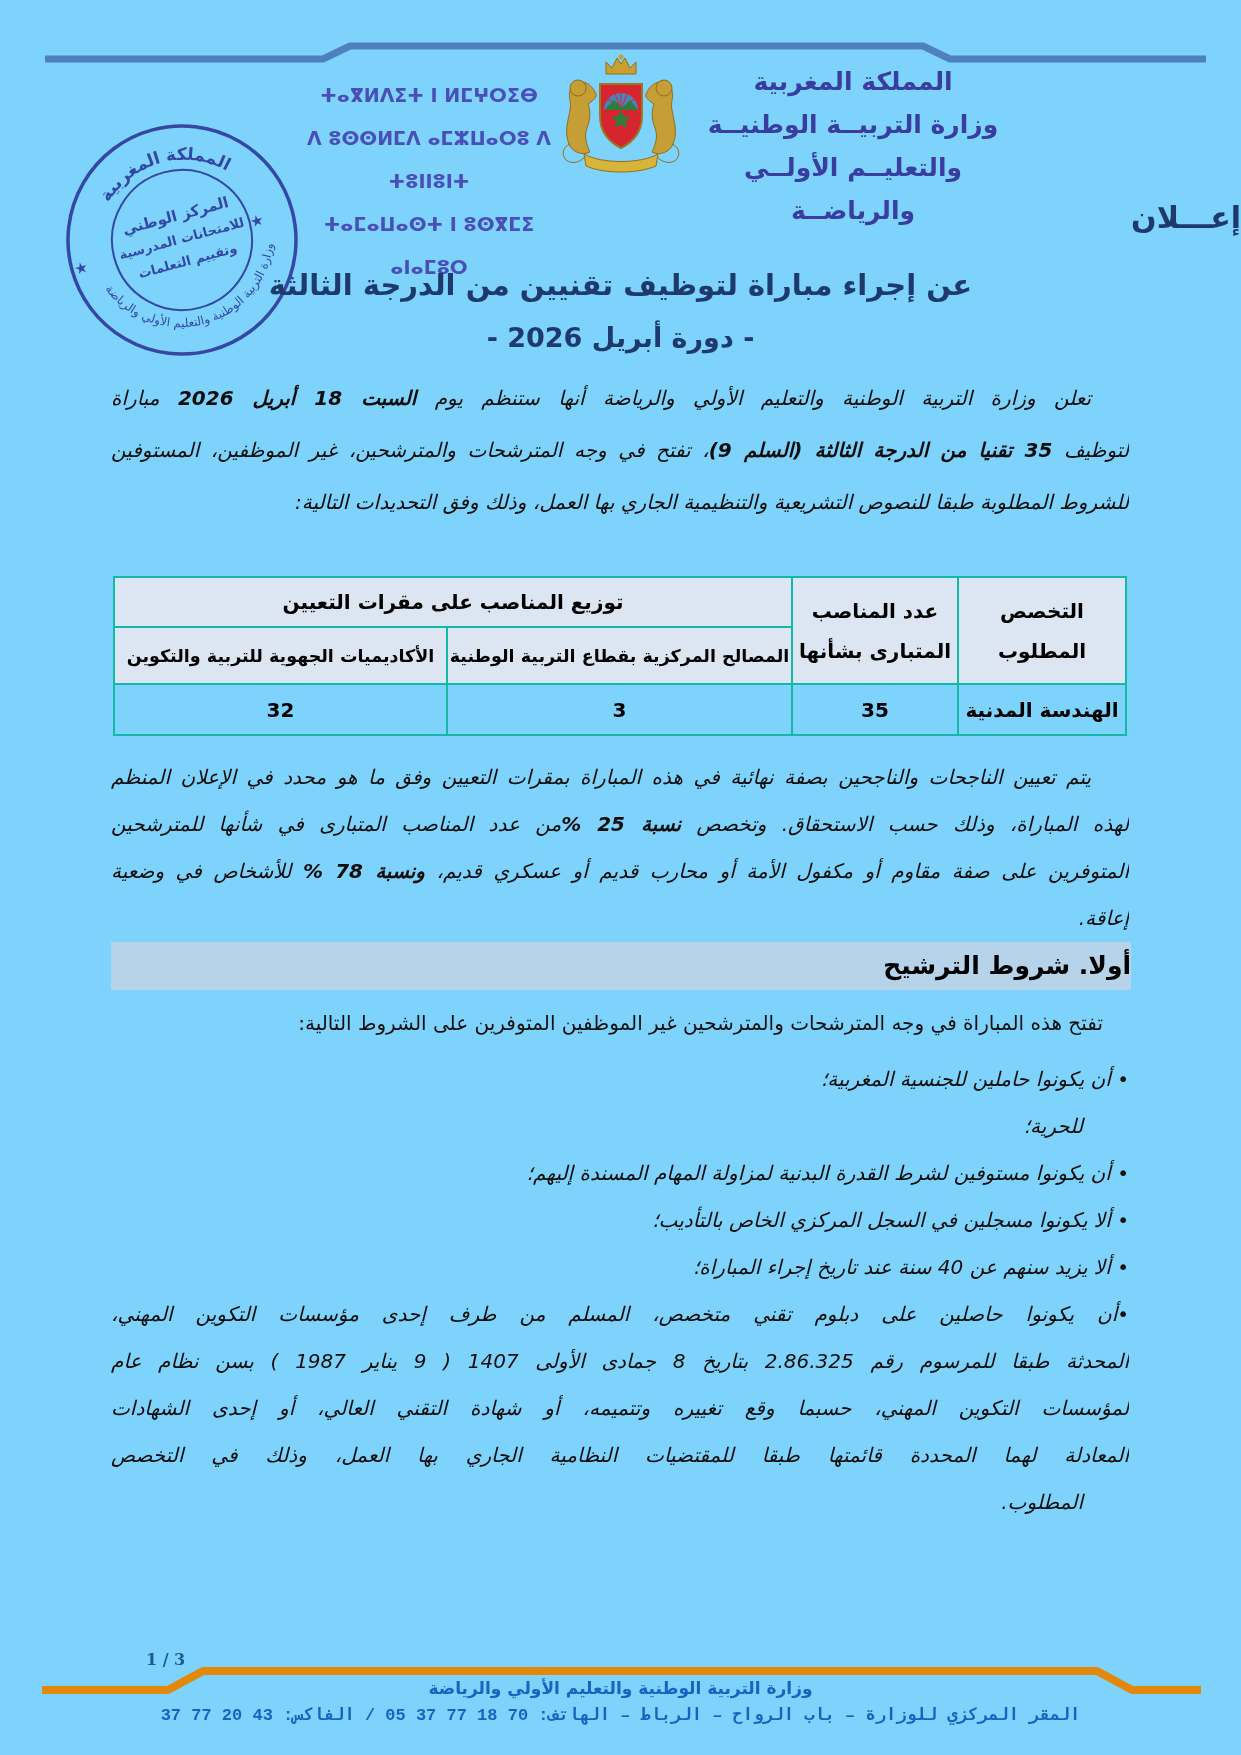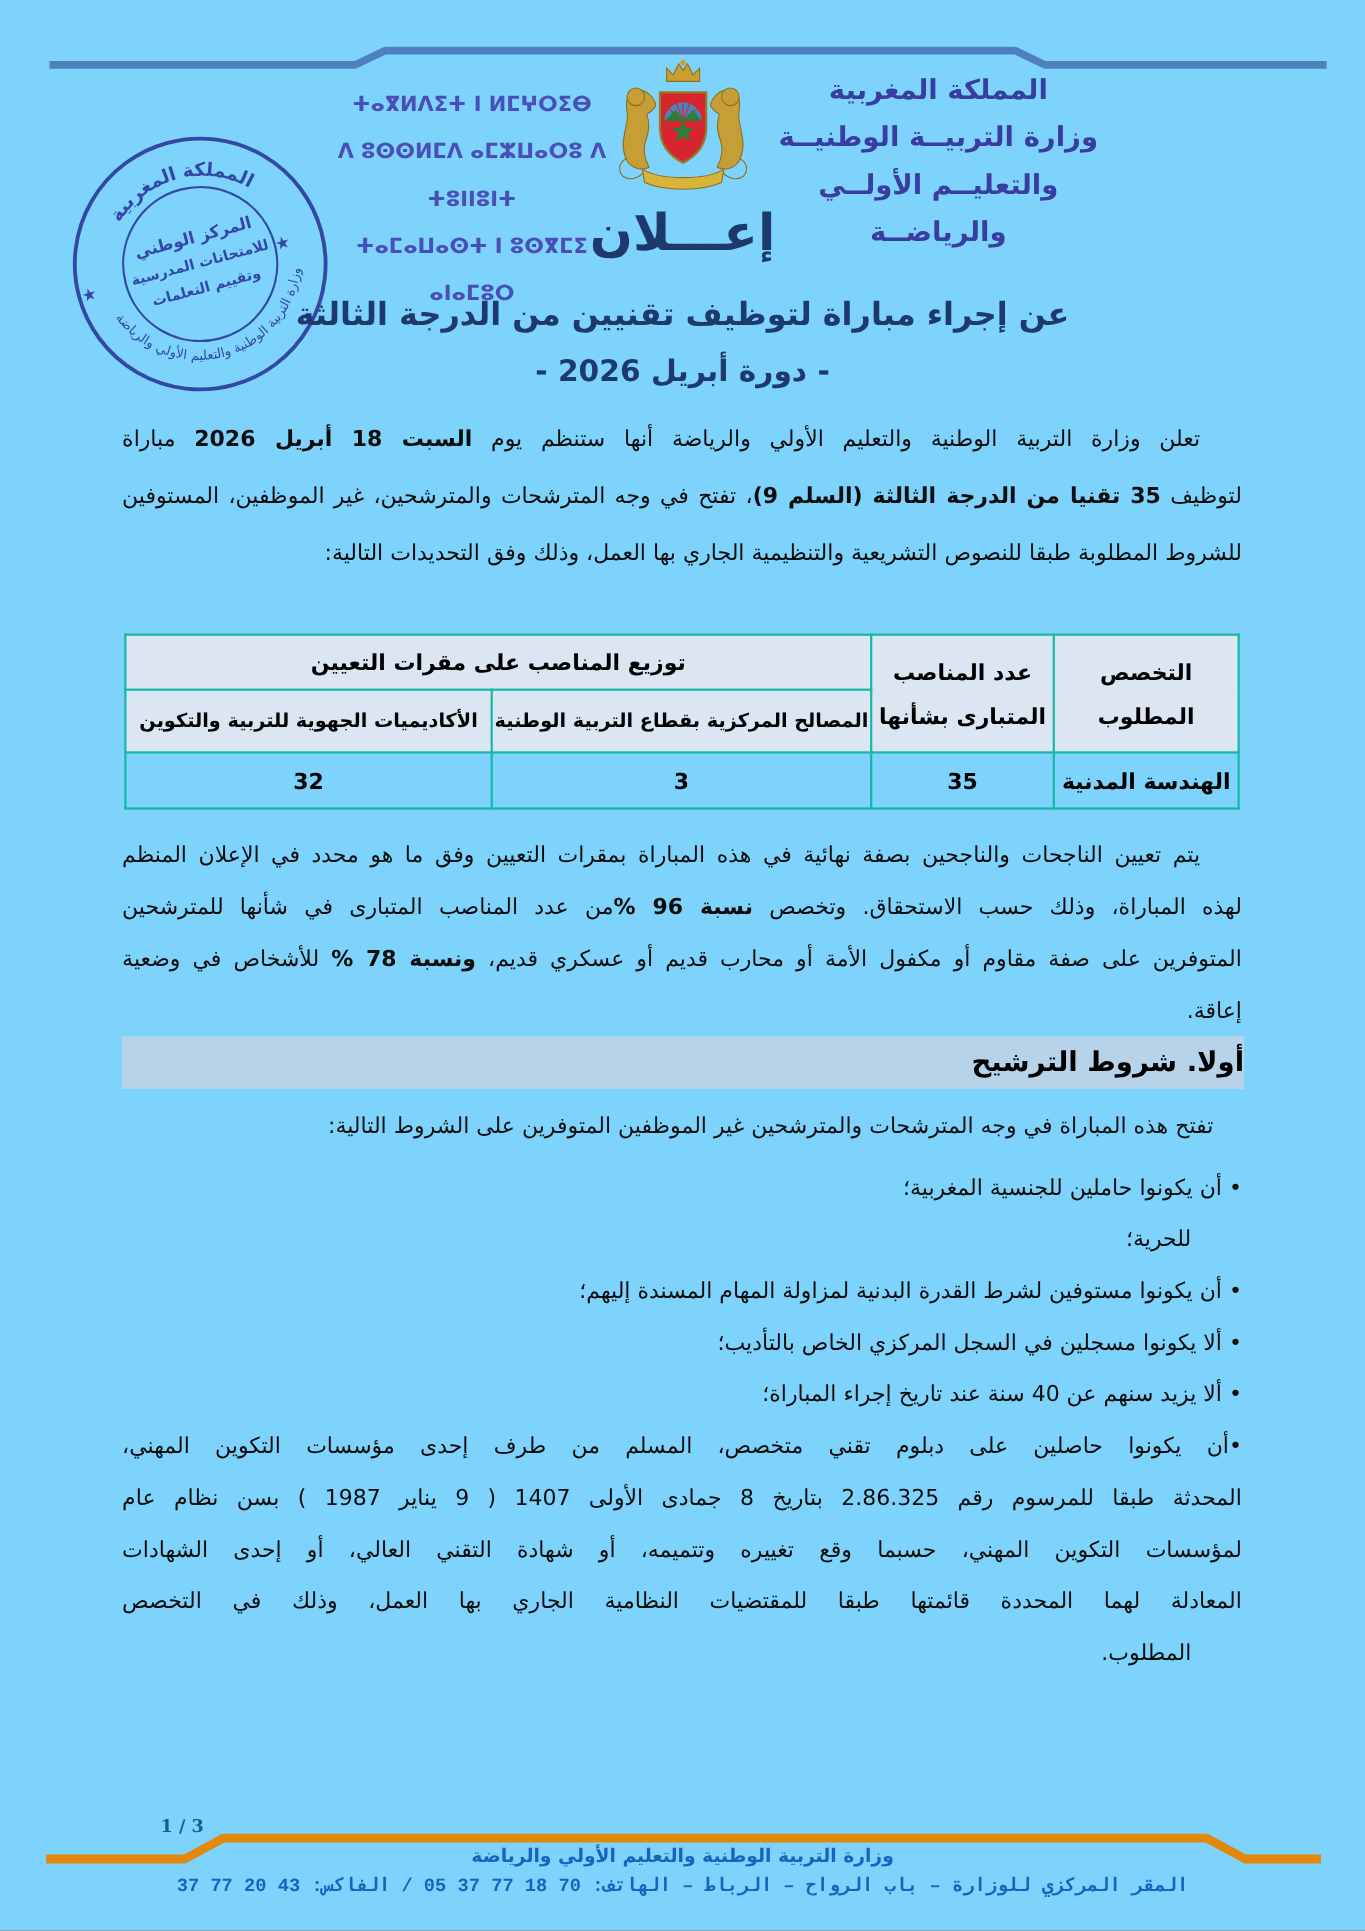--- a/index.html
+++ b/index.html
@@ -8,25 +8,25 @@
     direction:rtl;font-family:"DejaVu Sans",sans-serif;color:#111;overflow:hidden;
   }
   .abs{position:absolute;}
   svg{display:block;}
   
   .tifinagh{left:288px;top:74px;width:282px;text-align:center;direction:ltr;
     color:#4a4fb8;font-weight:bold;font-size:19px;line-height:43px;}
   .ministry-ar{left:688px;top:60px;width:330px;text-align:center;color:#3a3da0;
     font-weight:bold;font-size:25px;line-height:43px;}
   
-  .title{left:0;top:184px;width:100%;text-align:center;color:#1e3a6d;font-weight:bold;font-size:46px;}
+  .title{left:0;top:200px;width:100%;color:#1e3a6d;font-weight:bold;font-size:30px;}
   .subtitle{left:0;top:268px;width:100%;text-align:center;color:#1e3a6d;font-weight:bold;font-size:29px;}
   .session{left:0;top:322px;width:100%;text-align:center;color:#1e3a6d;font-weight:bold;font-size:27px;}
   
-  .para{right:112px;width:1018px;font-size:20px;color:#0d0d0d;}
+  .para{right:112px;width:1018px;font-size:20px;color:#0d0d0d;font-style:italic;}
   .para .line{height:52px;line-height:52px;overflow:hidden;}
   .p2 .line{height:47px;line-height:47px;}
   .blist .line{height:47px;line-height:47px;}
   .jl{text-align:justify;text-align-last:justify;text-justify:inter-word;}
   .rl{text-align:right;}
   .ind{padding-right:38px;}
   .cont{padding-right:46px;}
   .b{font-weight:bold;}
   
   table.positions{position:absolute;right:114px;top:576px;border-collapse:collapse;direction:rtl;
@@ -153,21 +153,21 @@
       <td>الهندسة المدنية</td>
       <td>35</td>
       <td>3</td>
       <td>32</td>
     </tr>
   </tbody>
     </table>
 
   <div class="abs para p2" style="top:754px">
     <div class="line jl ind"><span>يتم تعيين الناجحات والناجحين بصفة نهائية في هذه المباراة بمقرات التعيين وفق ما هو محدد في الإعلان المنظم</span></div>
-    <div class="line jl"><span>لهذه المباراة، وذلك حسب الاستحقاق. وتخصص </span><span class="b">نسبة 96 %</span><span>من عدد المناصب المتبارى في شأنها للمترشحين</span></div>
+    <div class="line jl"><span>لهذه المباراة، وذلك حسب الاستحقاق. وتخصص </span><span class="b">نسبة 25 %</span><span>من عدد المناصب المتبارى في شأنها للمترشحين</span></div>
     <div class="line jl"><span>المتوفرين على صفة مقاوم أو مكفول الأمة أو محارب قديم أو عسكري قديم، </span><span class="b">ونسبة 78 %</span><span> للأشخاص في وضعية</span></div>
     <div class="line rl"><span>إعاقة.</span></div>
   </div>
 
   <div class="abs section-bar">أولا. شروط الترشيح</div>
 
   <div class="abs sec-intro">
     <span class="inner">تفتح هذه المباراة في وجه المترشحات والمترشحين غير الموظفين المتوفرين على الشروط التالية:</span>
   </div>
 

